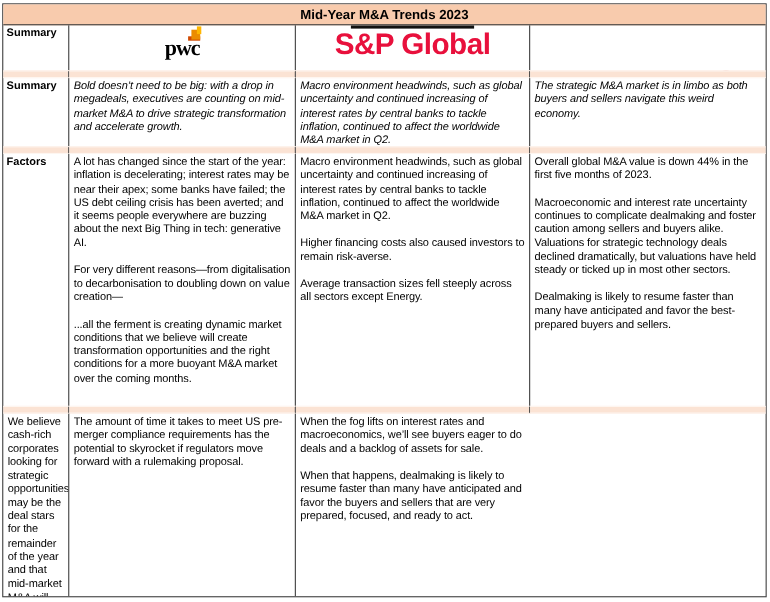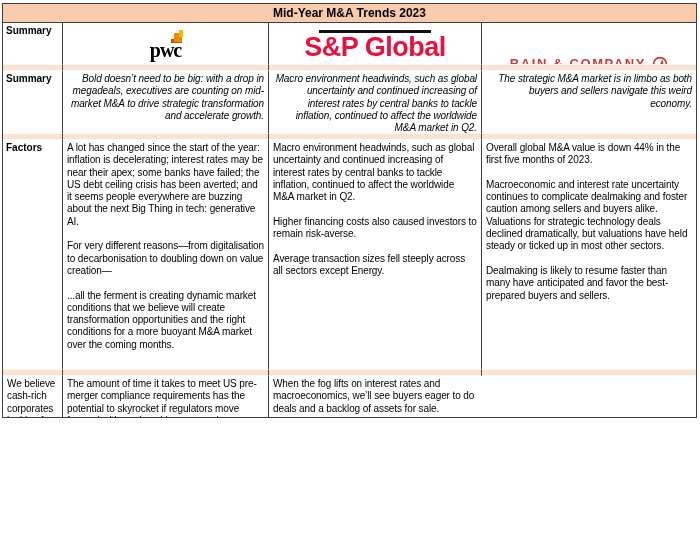--- a/index.html
+++ b/index.html
@@ -1,19 +1,19 @@
 <!DOCTYPE html>
 <html><head>
 <meta charset="utf-8">
 <style>
   html,body { margin:0; padding:0; background:#fff; }
   body { width:700px; height:547px; font-family:"Liberation Sans",sans-serif; color:#000; }
   .canvas { position:relative; width:700px; height:547px; background:#fff; }
   .tbl {
-    position:absolute; left:2px; top:3px; width:695px; height:415px;
+    position:absolute; left:2px; top:3px; width:695px; height:540px;
     display:grid;
     grid-template-columns:60px 206px 213px 1fr;
     grid-template-rows:19px 41px 7px 62px 7px 229px 7px 1fr;
     border:1px solid #3F3F3F;
     box-sizing:border-box; background:#fff;
   }
   .cell { box-sizing:border-box; overflow:hidden; }
   .vline { border-right:1px solid #3F3F3F; }
   .title-cell {
     grid-column:1 / -1;
@@ -21,22 +21,22 @@
     border-bottom:1px solid #3F3F3F;
     display:flex; align-items:center; justify-content:center;
     font-weight:bold; font-size:12px;
   }
   .strip { background:#FBE3D4; border-top:1px solid #FEF6F0; border-bottom:1px solid #FEF6F0; }
   .label { font-weight:bold; font-size:10px; padding:2px 2px 0 3px; line-height:12px; }
   .content {
     font-size:10px; line-height:12.3px; letter-spacing:-0.1px;
     padding:2px 4px 0 4px; white-space:pre-line;
   }
-  .italic { font-style:italic;text-align:right; }
-  .logo-cell { display:flex; align-items:center; justify-content:center; }
+  .italic { font-style:italic; }
+  .logo-cell { display:flex; align-items:flex-start; justify-content:center; }
   
   .pwc-logo { display:flex; flex-direction:column; align-items:center; }
   .pwc-mark { margin-left:22px; display:block; }
   .pwc-text {
     font-family:"Liberation Serif",serif; font-weight:bold;
     font-size:20px; line-height:15px; letter-spacing:-1px; margin-top:-1px;
   }
   
   .sp-logo { display:flex; flex-direction:column; align-items:center; }
   .sp-bar { width:112px; height:3px; background:#111; margin-bottom:4px; }

